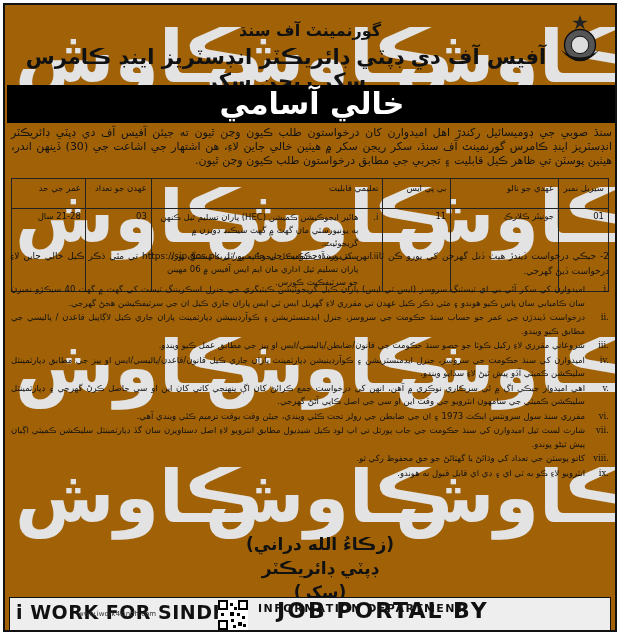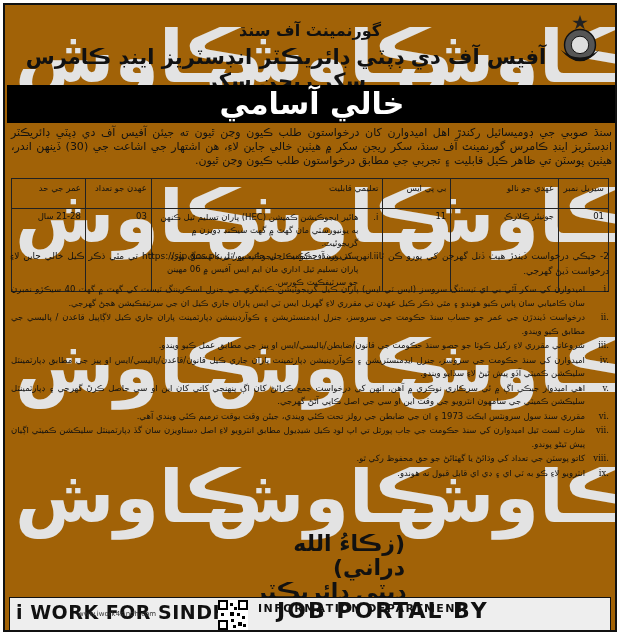--- a/index.html
+++ b/index.html
@@ -25,21 +25,21 @@
   table.posts td.qual { text-align: right; line-height: 13px; }
   .q-item { display: flex; gap: 6px; }
   .q-num { width: 14px; flex: none; }
 
   .para2 { position: absolute; left: 5px; right: 6px; top: 244px; font-size: 9px; line-height: 15px; direction: rtl; text-align: justify; }
   .conds { position: absolute; left: 6px; right: 6px; top: 278px; font-size: 8.5px; line-height: 13.5px; direction: rtl; }
   .cond { display: flex; gap: 6px; margin-bottom: 1px; }
   .cond-num { width: 18px; flex: none; text-align: right; direction: ltr; font-family: "DejaVu Serif", serif; }
   .cond-text { flex: 1; text-align: justify; }
 
-  .signature { position: absolute; left: 230px; top: 527px; width: 170px; text-align: right; font-size: 22px; font-weight: bold; line-height: 24px; direction: rtl; }
+  .signature { position: absolute; left: 230px; top: 527px; width: 170px; text-align: center; font-size: 17px; font-weight: bold; line-height: 24px; direction: rtl; }
   .ref { position: absolute; right: 8px; top: 574px; font-size: 9px; font-weight: bold; margin-top: 40px; }
 
   .footer { position: absolute; left: 4px; top: 592px; width: 602px; height: 34px; border: 1px solid #111; background: #eee; }
   .iwork { position: absolute; left: 6px; top: 3px; font-size: 19px; font-weight: 900; font-family: "DejaVu Sans", sans-serif; letter-spacing: 0.5px; }
   .iwork-url { position: absolute; left: 68px; top: 12px; font-size: 7px; color: #333; }
   .qr { position: absolute; left: 208px; top: 2px; width: 30px; height: 30px; }
   .jp-line1 { position: absolute; left: 246px; top: 0px; font-size: 22px; font-weight: 900; letter-spacing: 2px; margin-left: 21px; }
   .jp-line2 { position: absolute; left: 248px; top: 4px; font-size: 11px; font-weight: 900; letter-spacing: 1.5px; }
 </style>
 </head>

